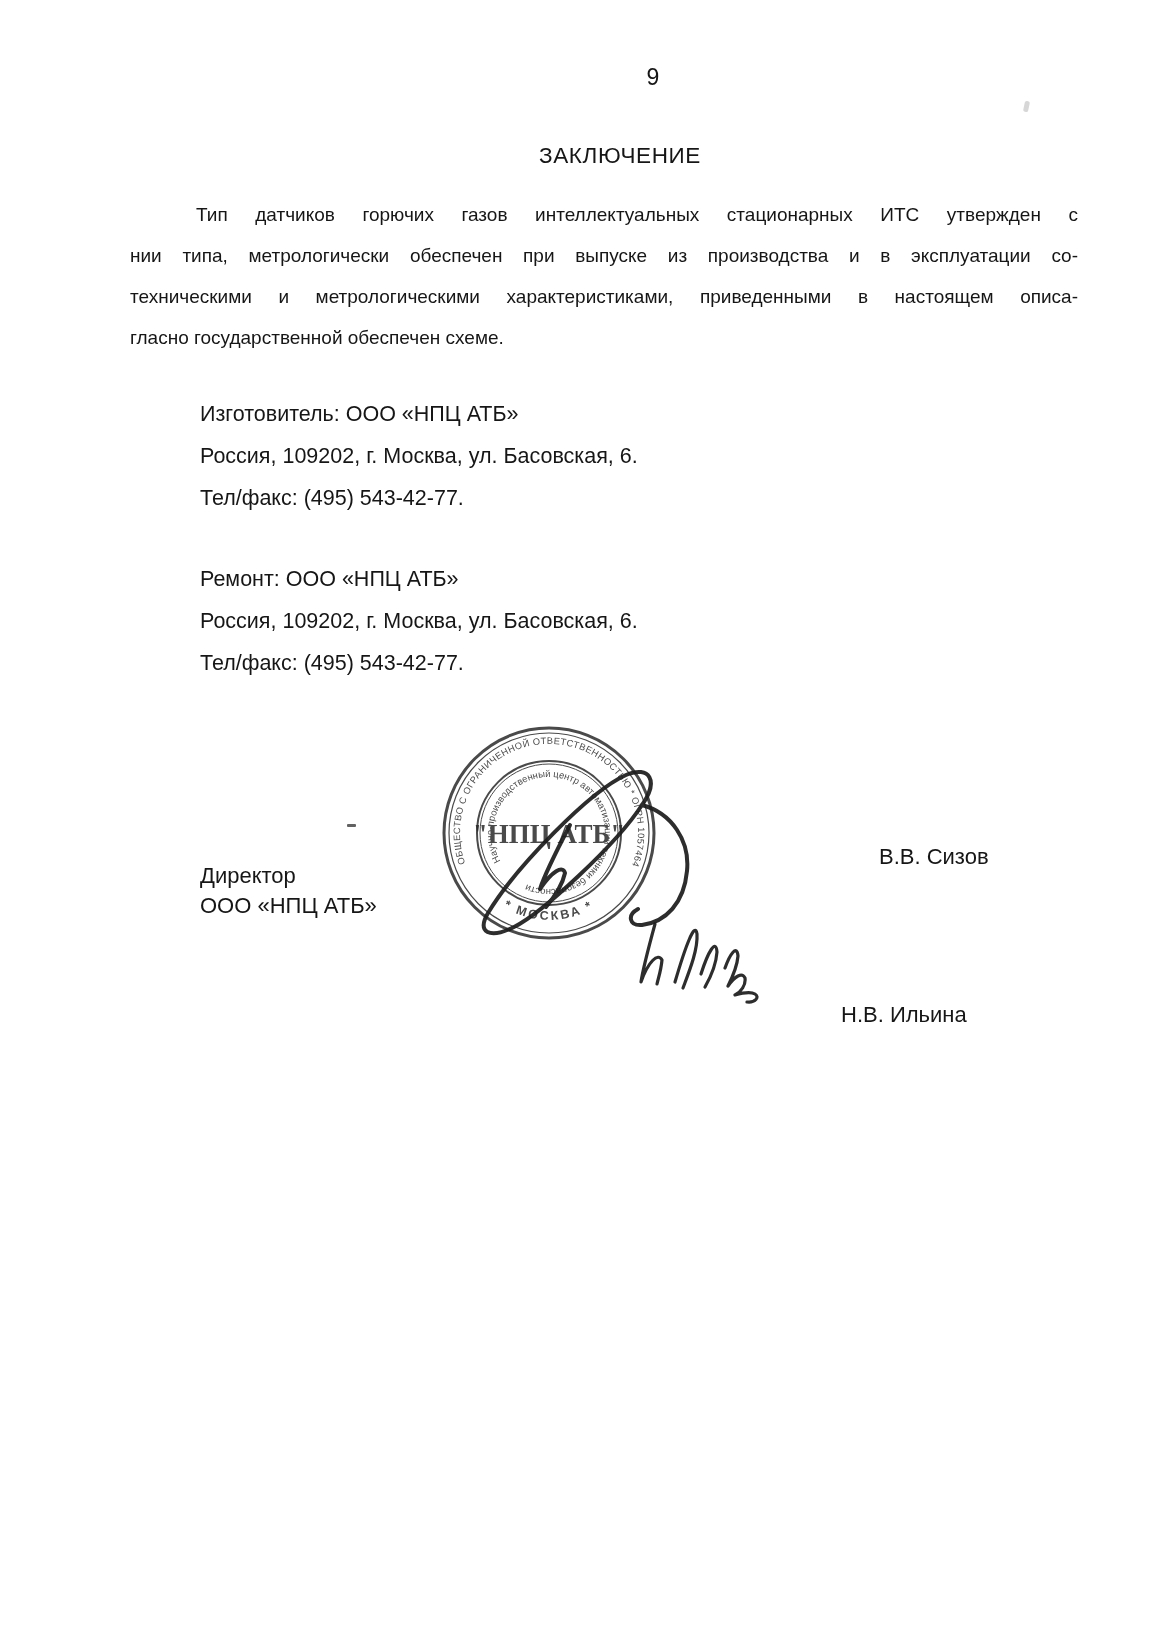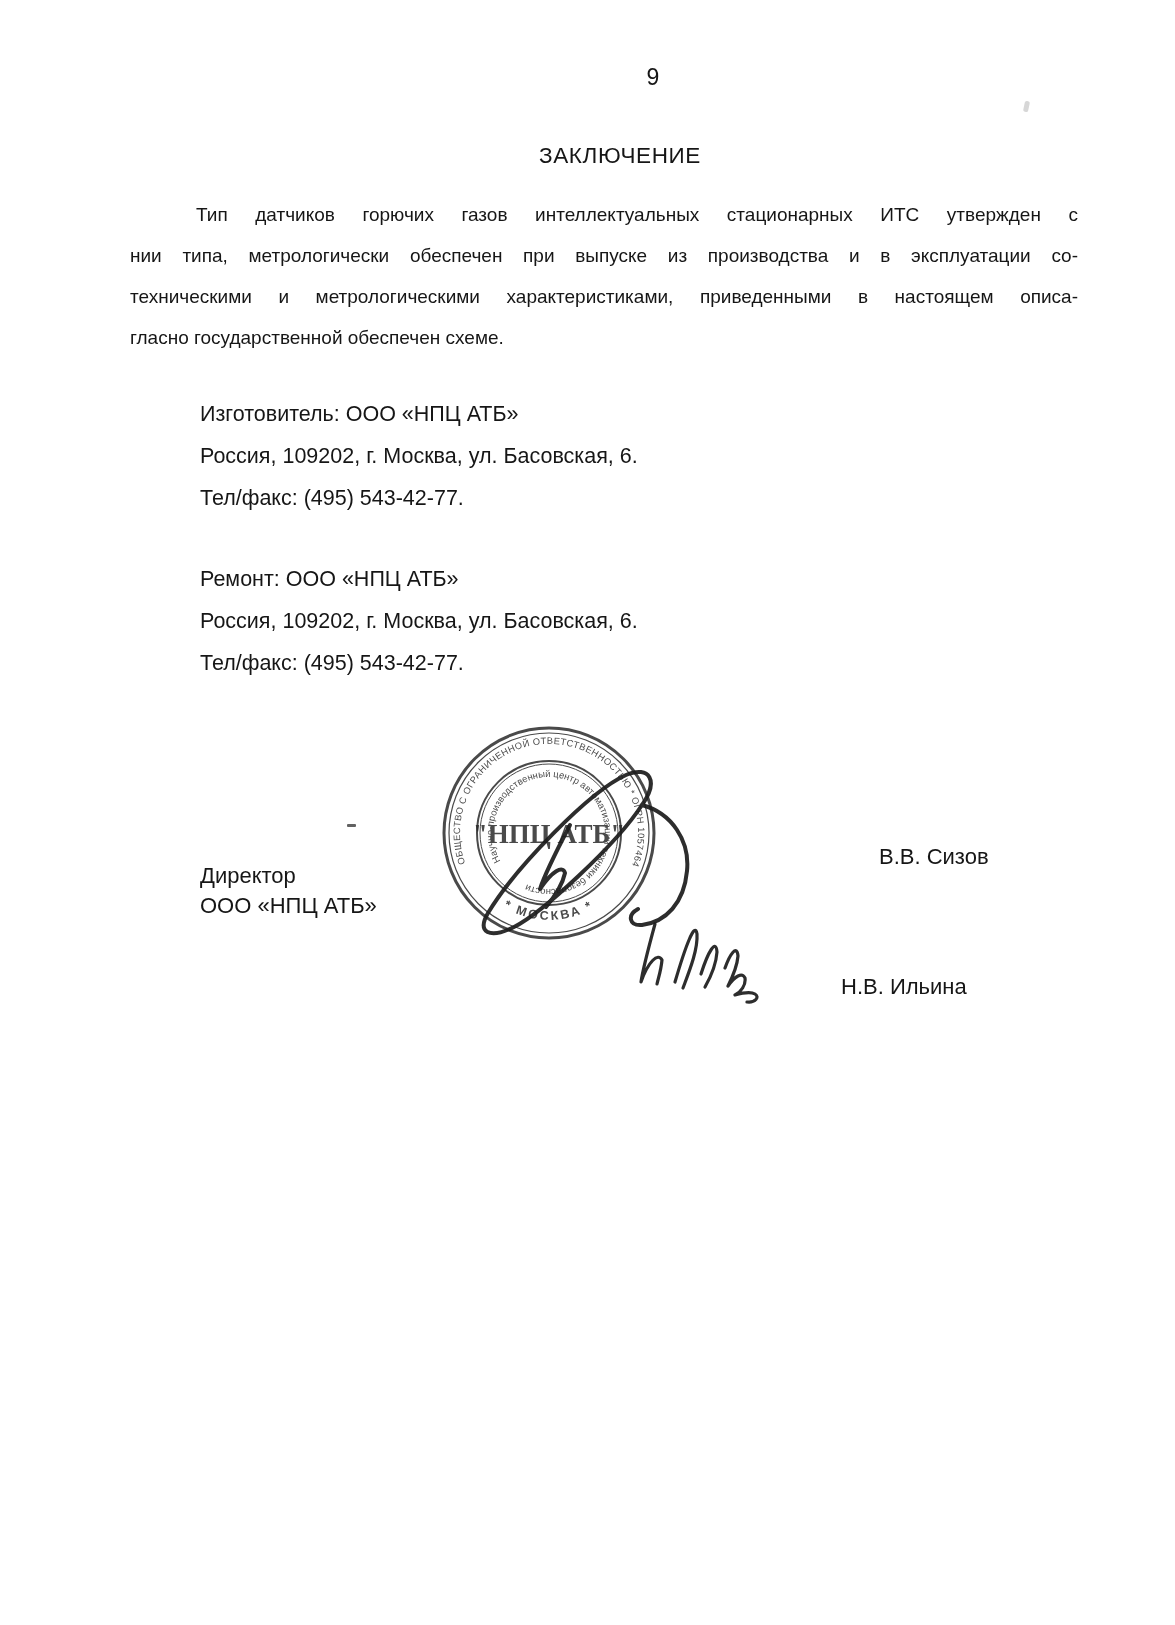--- a/index.html
+++ b/index.html
@@ -15,21 +15,21 @@
   .p-line.first{text-indent:66px;}
   .p-line.last{text-align:left;text-align-last:left;}
   .addr-block{left:200px;width:760px;font-size:21.5px;line-height:42px;}
   .manufacturer{top:393px;}
   .repair{top:558px;}
   .sig-title{left:200px;width:460px;font-size:22px;line-height:29.5px;}
   .director-title{top:850px;margin-top:11px;}
   .metrologist-title{top:961px;}
   .sig-name{font-size:22px;}
   .director-name{left:843px;top:844px;margin-left:36px;}
-  .metrologist-name{left:841px;top:974px;}
+  .metrologist-name{left:841px;top:1002px;}
   .stamp-wrap{left:430px;top:713px;width:320px;height:252px;}
   .metr-sig-wrap{left:633px;top:910px;width:152px;height:98px;}
   .artifact-dash{left:347px;top:824px;width:9px;height:3px;background:#2e2e2e;opacity:.75;border-radius:1px;}
   .artifact-smudge{left:1024px;top:101px;width:5px;height:11px;background:#d7d7d7;transform:rotate(12deg);border-radius:2px;}
   svg text{font-family:"Liberation Sans",sans-serif;}
   svg .stamp-center{font-family:"Liberation Serif",serif;}
 </style>
 </head>
 <body>
 

